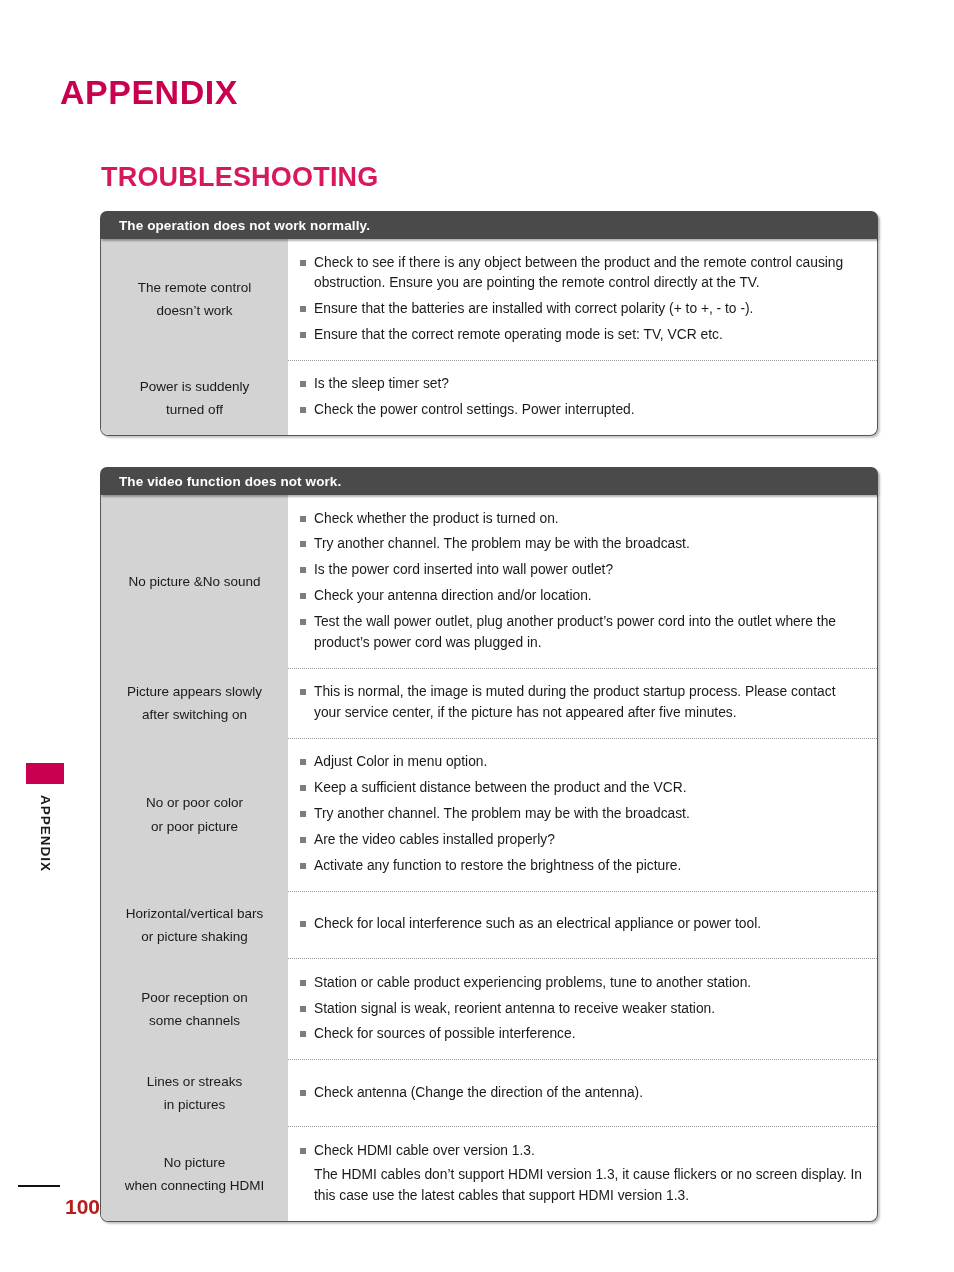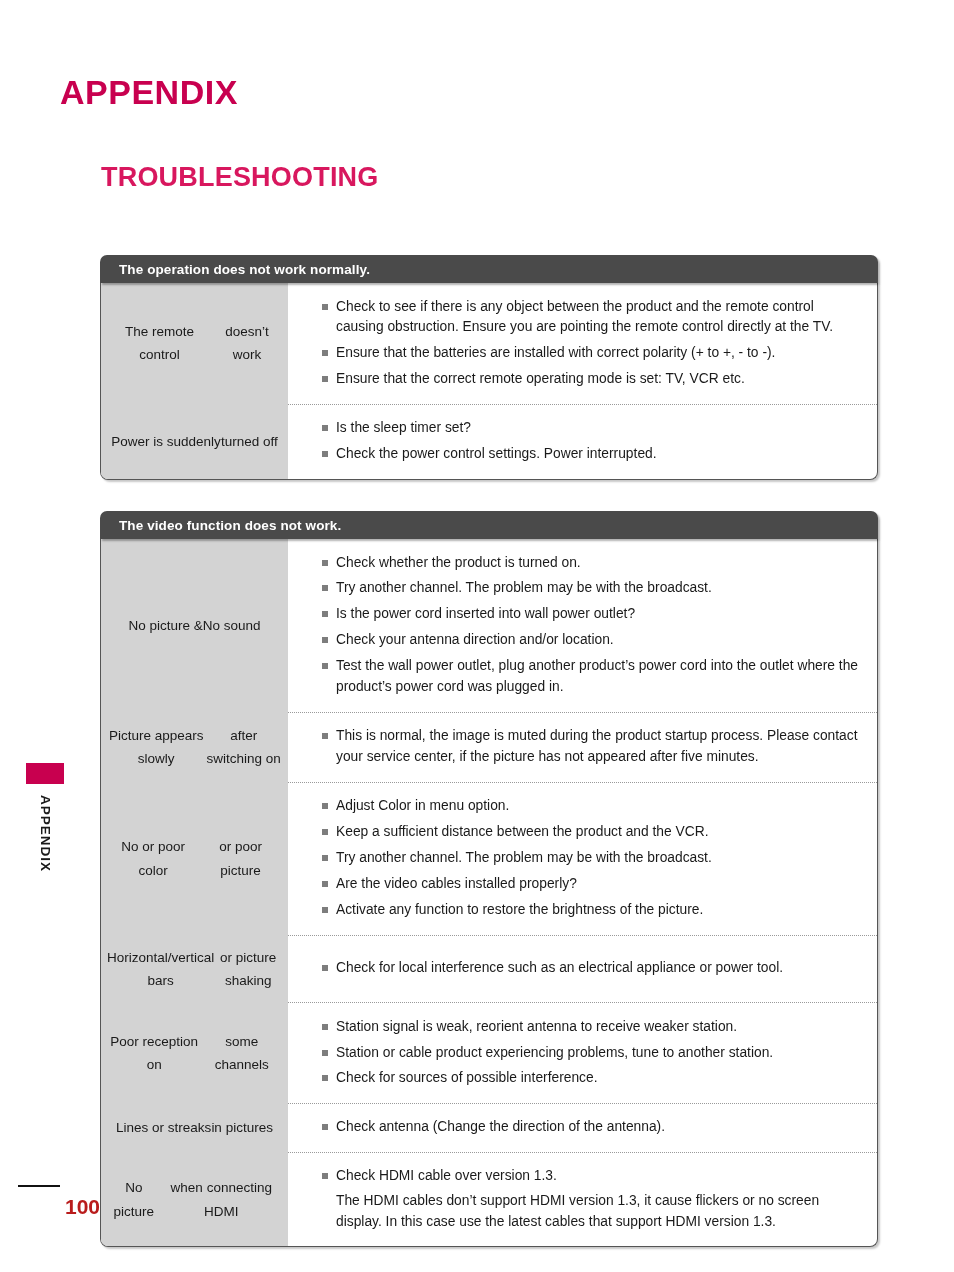--- a/index.html
+++ b/index.html
@@ -87,21 +87,20 @@
     left: 100px;
     width: 778px;
   }
   .ts-header {
     position: relative;
     height: 28px;
     background: #4A4A4A;
     border-radius: 7px 7px 0 0;
     box-shadow: 2px 2px 2px rgba(0,0,0,0.30);
     z-index: 3;
-    margin-top: 44px;
   }
   .ts-header-text {
     position: absolute;
     left: 19px;
     top: 50%;
     transform: translateY(-50%);
     color: #ffffff;
     font-size: 13.5px;
     font-weight: bold;
     letter-spacing: 0.1px;
@@ -123,36 +122,36 @@
   }
   .ts-row + .ts-row .ts-label,
   .ts-row + .ts-row .ts-content {
     border-top: 1px dotted #9a9a9a;
   }
   .ts-label {
     flex: 0 0 187px;
     width: 187px;
     background: #D3D3D3;
     display: flex;
-    flex-direction: row;
+    flex-direction: column;
     align-items: center;
     justify-content: center;
     padding: 10px 6px;
     box-sizing: border-box;
     font-size: 13.5px;
     line-height: 1.72;
     text-align: center;
     color: #1a1a1a;
   }
   .ts-row + .ts-row .ts-label {
     border-top: 1px dotted transparent;
   }
   .ts-content {
     flex: 1 1 auto;
-    padding: 11px 14px 11px 34px;
+    padding: 11px 14px 11px 12px;
     box-sizing: border-box;
     display: flex;
     flex-direction: column;
     justify-content: center;
   }
   .ts-item {
     position: relative;
     padding-left: 14px;
     font-size: 13.8px;
     line-height: 1.52;
@@ -261,22 +260,22 @@
           <div class="ts-content">
             <div class="ts-item">Check for local interference such as an electrical appliance or power tool.</div>
           </div>
         </div>
         <div class="ts-row">
           <div class="ts-label">
             <span>Poor reception on</span>
             <span>some channels</span>
           </div>
           <div class="ts-content">
+            <div class="ts-item">Station or cable product experiencing problems, tune to another station.</div>
             <div class="ts-item">Station signal is weak, reorient antenna to receive weaker station.</div>
-            <div class="ts-item">Station or cable product experiencing problems, tune to another station.</div>
             <div class="ts-item">Check for sources of possible interference.</div>
           </div>
         </div>
         <div class="ts-row">
           <div class="ts-label">
             <span>Lines or streaks</span>
             <span>in pictures</span>
           </div>
           <div class="ts-content">
             <div class="ts-item">Check antenna (Change the direction of the antenna).</div>

